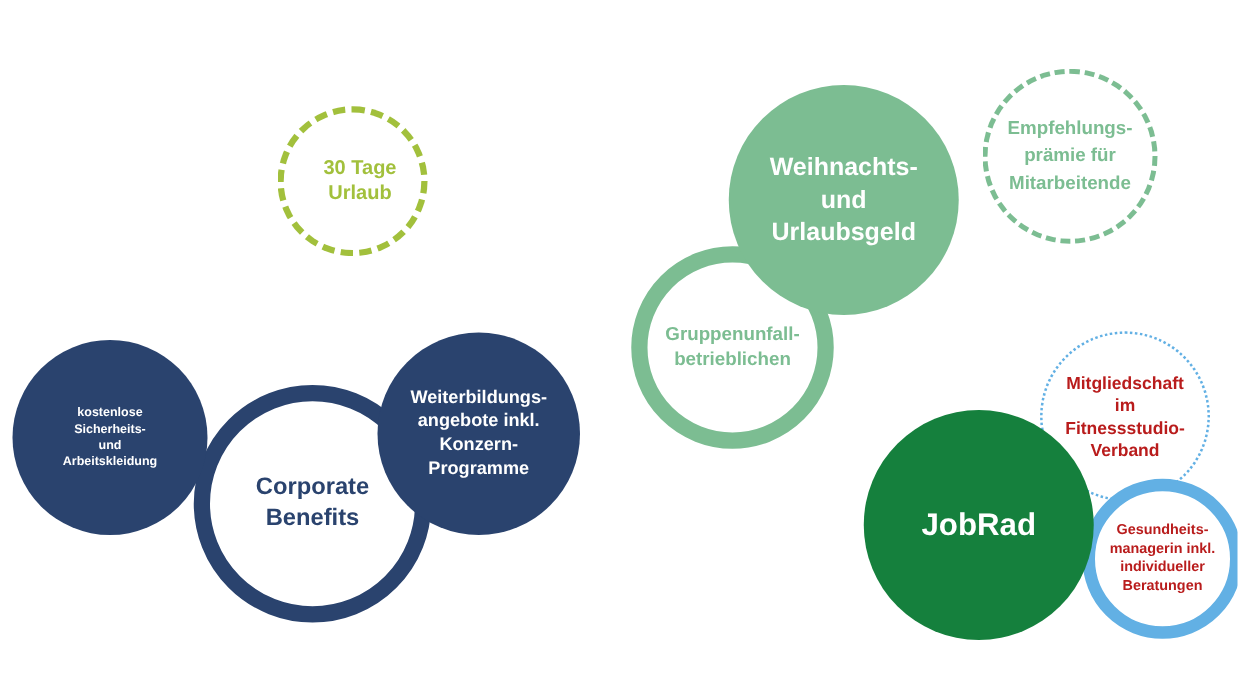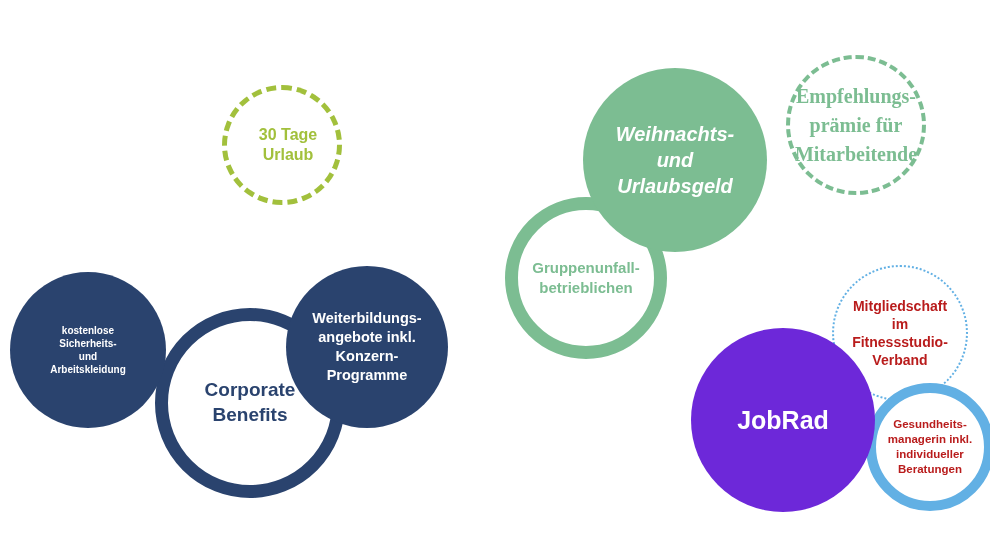--- a/index.html
+++ b/index.html
@@ -11,42 +11,42 @@
   .circle{
     position:absolute;border-radius:50%;box-sizing:border-box;
     display:flex;align-items:center;justify-content:center;text-align:center;
   }
   .lbl{white-space:pre-line;font-weight:bold;display:block;}
 
   
   .fill-lime{background:#A2C03C;}
   .fill-sage{background:#7CBD92;}
   .fill-navy{background:#2A436E;}
-  .fill-sky{background:#6d28d9;text-align:right;}
+  .fill-sky{background:#15803d;text-align:right;}
   .txt-white{color:#ffffff;}
   .txt-lime{color:#A2C03C;margin-left:12px;}
   .txt-sage{color:#7CBD92;}
   .txt-navy{color:#2A436E;}
   .txt-sky{color:#b91c1c;}
 
   
   .z-dash{z-index:1;background:#ffffff;}
   .z-ring{z-index:2;background:#ffffff;}
   .z-fill{z-index:3;}
 
   
   #c-flexible {left:50px;  top:44px;  width:184px;height:184px;font-size:18px;line-height:1.28;}
   #c-vacation {left:222px; top:85px;  width:120px;height:120px;border:5px dashed #A2C03C;font-size:16px;line-height:1.25;}
   #c-pension  {left:441px; top:72px;  width:122px;height:122px;font-size:12px;line-height:1.3;}
-  #c-bonus    {left:583px; top:68px;  width:184px;height:184px;font-size:20px;line-height:1.3;font-style:italic;}
+  #c-bonus    {left:583px; top:68px;  width:184px;height:184px;font-size:20px;line-height:1.3;}
   #c-insurance{left:505px; top:197px; width:162px;height:162px;border:13px solid #7CBD92;font-size:15px;line-height:1.35;}
-  #c-referral {left:786px; top:55px;  width:140px;height:140px;border:4px dashed #7CBD92;font-size:20px;line-height:1.45;font-family:Liberation Serif, serif;}
+  #c-referral {left:786px; top:55px;  width:140px;height:140px;border:4px dashed #7CBD92;font-size:15px;line-height:1.45;}
   #c-clothing {left:10px;  top:272px; width:156px;height:156px;font-size:10px;line-height:1.3;}
   #c-corporate{left:155px; top:308px; width:190px;height:190px;border:13px solid #2A436E;font-size:19px;line-height:1.3;}
-  #c-training {left:286px; top:266px; width:162px;height:162px;font-size:14.5px;line-height:1.32;}
+  #c-training {left:302px; top:266px; width:162px;height:162px;font-size:14.5px;line-height:1.32;}
   #c-fitness  {left:832px; top:265px; width:136px;height:136px;border:2px dotted #62B0E4;font-size:14px;line-height:1.3;}
   #c-jobrad   {left:691px; top:328px; width:184px;height:184px;font-size:25px;}
   #c-health   {left:866px; top:383px; width:128px;height:128px;border:10px solid #62B0E4;font-size:11.5px;line-height:1.3;}
 </style>
 </head>
 <body>
 
 <div class="stage">
 
   <div class="circle z-dash" id="c-vacation">

